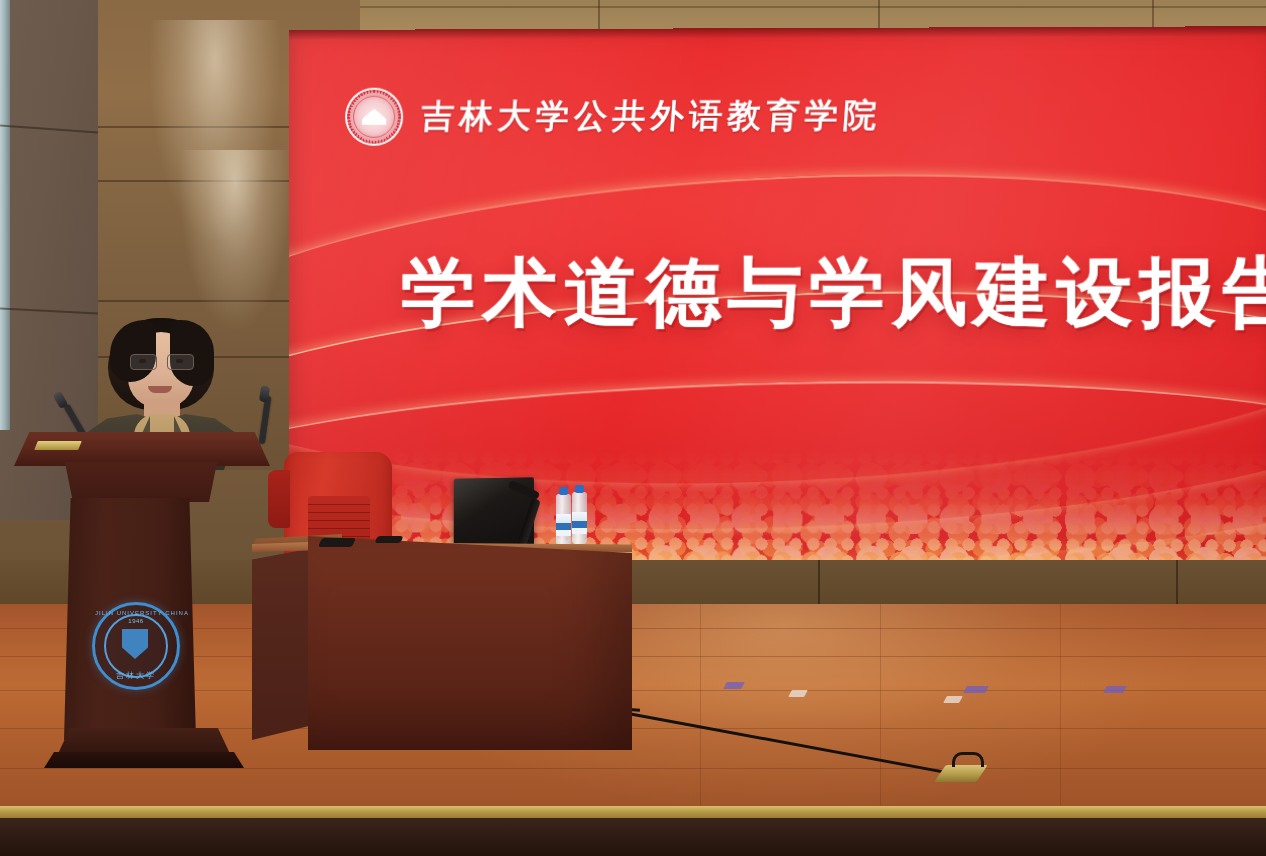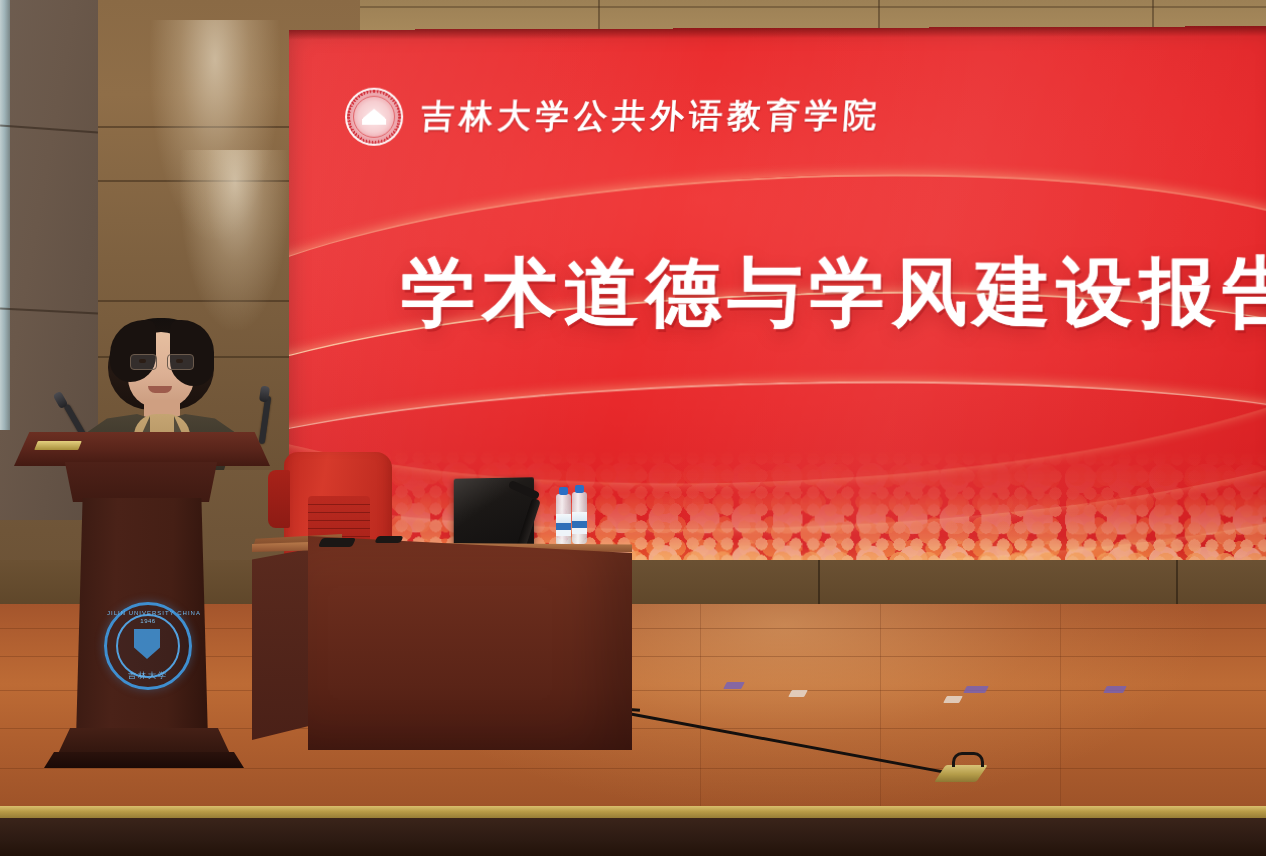--- a/index.html
+++ b/index.html
@@ -233,21 +233,21 @@
     background:linear-gradient(180deg,#6b2f22 0%,#58241a 55%,#431a12 100%);
     clip-path:polygon(6% 0,94% 0,100% 100%,0 100%);
     box-shadow:0 2px 4px rgba(0,0,0,.45);
   }
   .podium-neck{
     position:absolute;left:46px;top:30px;width:162px;height:40px;
     background:linear-gradient(180deg,#4e2118 0%,#3f1a12 100%);
     clip-path:polygon(3% 0,97% 0,92% 100%,8% 100%);
   }
   .podium-body{
-    position:absolute;left:62px;top:66px;width:132px;height:242px;
+    position:absolute;left:50px;top:66px;width:132px;height:242px;
     background:linear-gradient(92deg,#3a1a12 0%,#4a2218 30%,#451f15 70%,#30140d 100%);
     clip-path:polygon(5% 0,95% 0,100% 100%,0 100%);
   }
   .podium-base{
     position:absolute;left:42px;top:296px;width:176px;height:30px;
     background:linear-gradient(180deg,#452016 0%,#2e140d 100%);
     clip-path:polygon(8% 0,92% 0,100% 100%,0 100%);
   }
   .podium-plinth{
     position:absolute;left:30px;top:320px;width:200px;height:16px;

